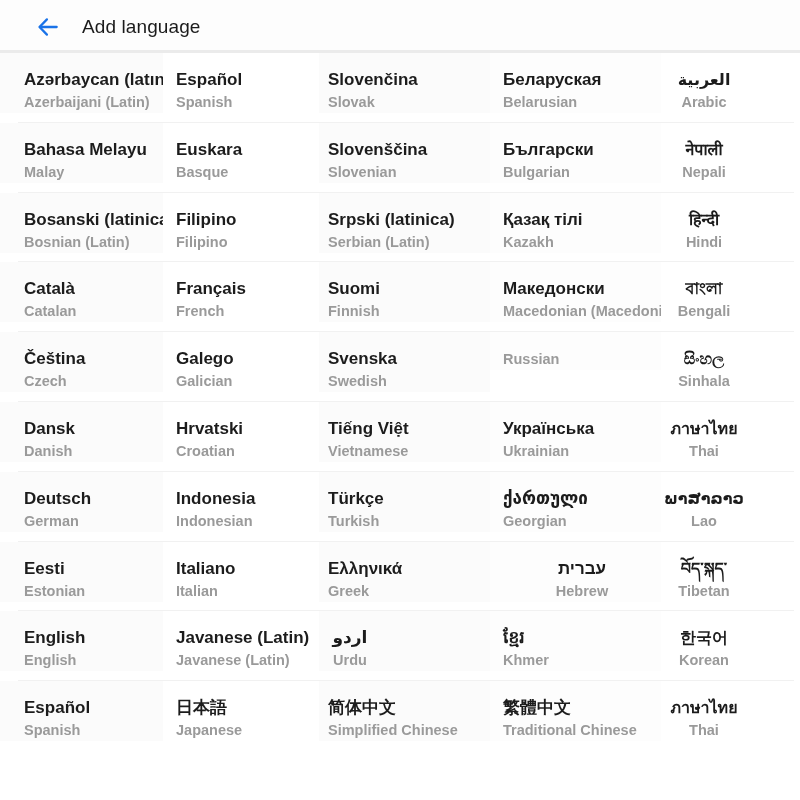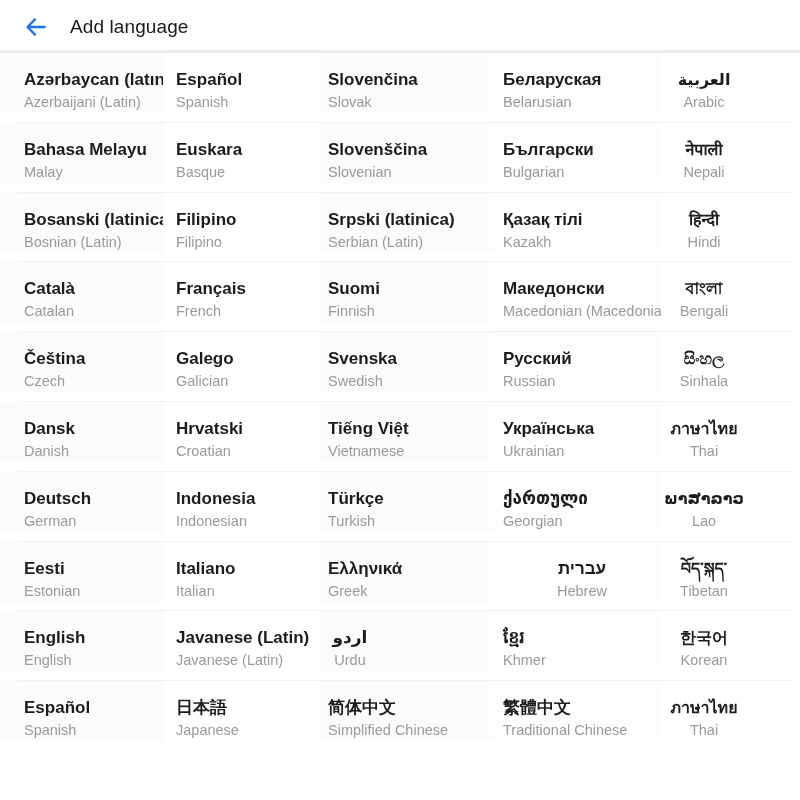--- a/index.html
+++ b/index.html
@@ -16,21 +16,21 @@
   }
 
   
   #app-header {
     position: relative;
     height: 53px;
     background: #fdfdfd;
     display: flex;
     align-items: center;
     box-sizing: border-box;
-    padding-left: 18px;
+    padding-left: 30px;
   }
   #app-header::after {
     content: "";
     position: absolute;
     left: 0; right: 0; bottom: 0;
     height: 3px;
     background: #ebebeb;
   }
   #back-button {
     width: 36px;
@@ -89,21 +89,21 @@
 
   .native {
     font-size: 17px;
     font-weight: 600;
     color: #1c1c1c;
     line-height: 22px;
     white-space: nowrap;
   }
   .english {
     font-size: 14.5px;
-    font-weight: 400;
+    font-weight: 700;
     color: #9a9a9a;
     line-height: 21px;
     margin-top: 1px;
     white-space: nowrap;
   }
   .lang-cell.c5 .native { font-size: 16px; }
   .lang-cell.c5 .english { font-size: 14.5px; }
 
   .rtl .native { direction: rtl; unicode-bidi: bidi-override; }
   .c3.rtl { text-align: center; padding-right: 118px; }
@@ -220,21 +220,20 @@
       </div>
       <div class="lang-cell c2">
         <div class="native">Galego</div>
         <div class="english">Galician</div>
       </div>
       <div class="lang-cell c3">
         <div class="native">Svenska</div>
         <div class="english">Swedish</div>
       </div>
       <div class="lang-cell c4">
-        <div class="native">Русский</div>
         <div class="english">Russian</div>
       </div>
       <div class="lang-cell c5">
         <div class="native">සිංහල</div>
         <div class="english">Sinhala</div>
       </div>
     </div>
     <div class="lang-row">
       <div class="lang-cell c1">
         <div class="native">Dansk</div>

